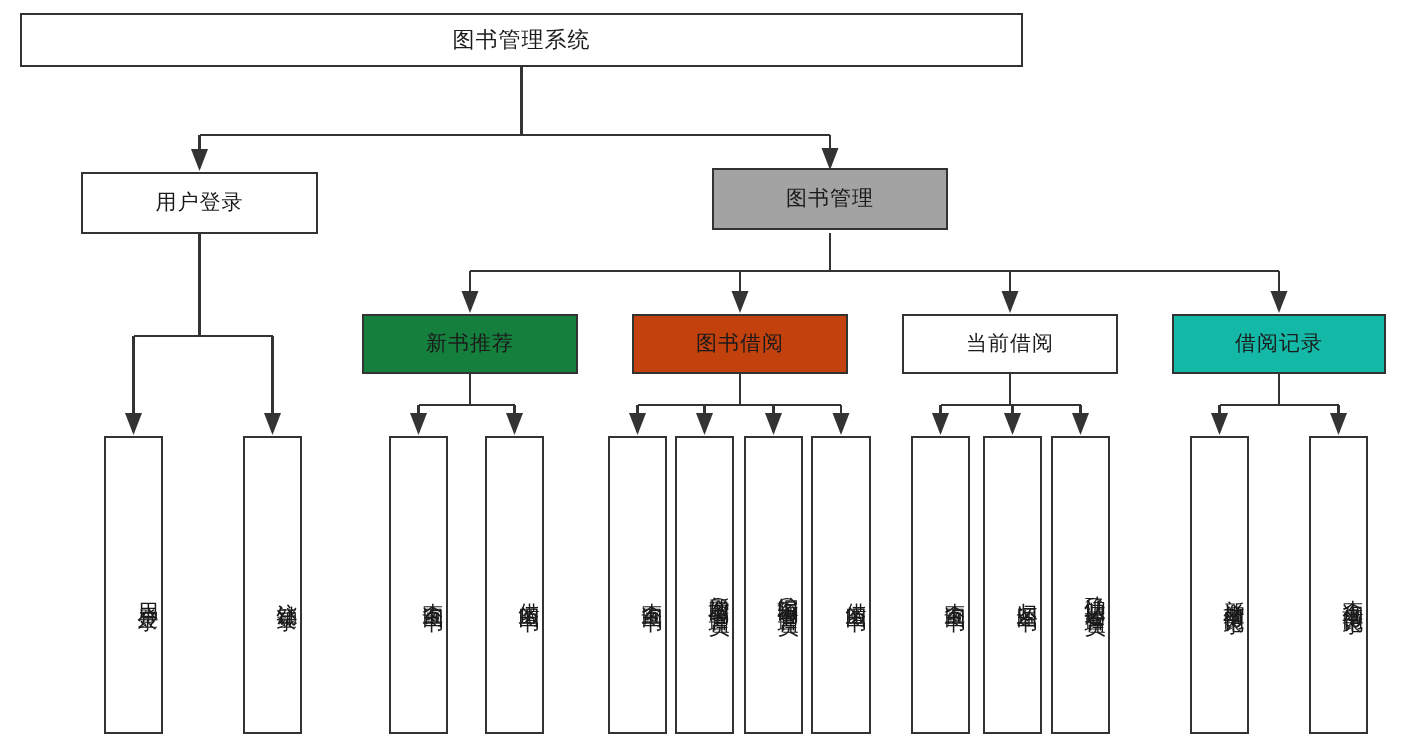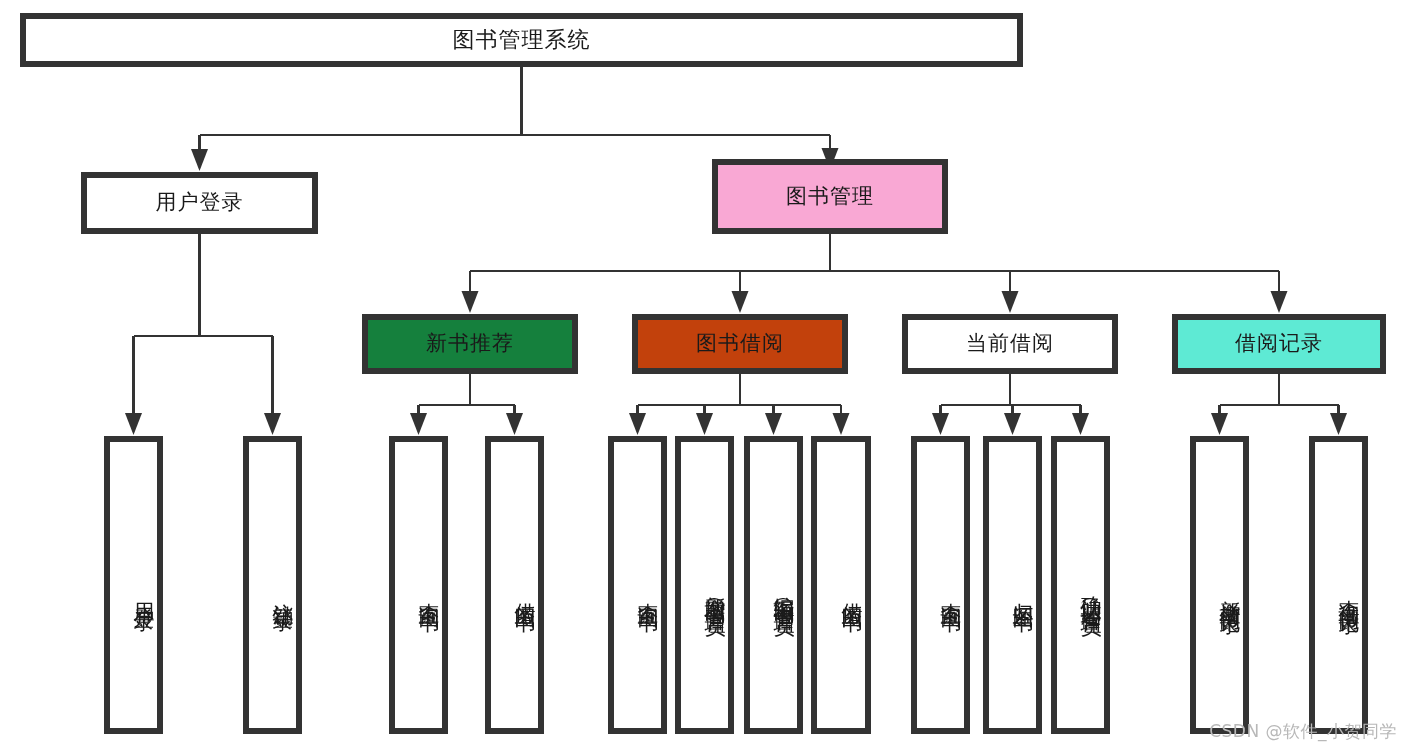--- a/index.html
+++ b/index.html
@@ -23,21 +23,21 @@
   #wires {
     position: absolute;
     left: 0;
     top: 0;
     width: 1405px;
     height: 747px;
   }
   .node {
     position: absolute;
     box-sizing: border-box;
-    border: 6px solid #c2410c;
+    border: 2px solid #c2410c;
     background: #ffffff;
     display: flex;
     align-items: center;
     justify-content: center;
     color: #1a1a1a;
   }
   .node-h {
     font-size: 21px;
     letter-spacing: 1px;
     line-height: 1.2;
@@ -126,33 +126,33 @@
       <line x1="1338.5" y1="405" x2="1338.5" y2="415" stroke="#333333" stroke-width="2.5" shape-rendering="crispEdges"></line>
       <polygon points="1330,413 1347,413 1338.5,435" fill="#333333"></polygon>
     </svg>
   <div id="nodes-layer">
       <div class="node node-h node-root" style="left: 20px; top: 13px; width: 1003px; height: 54px; border-color: rgb(51, 51, 51); background: rgb(255, 255, 255); color: rgb(26, 26, 26);">
         <span>图书管理系统</span>
       </div>
       <div class="node node-h" style="left: 81px; top: 172px; width: 237px; height: 62px; border-color: rgb(51, 51, 51); background: rgb(255, 255, 255); color: rgb(26, 26, 26);">
         <span>用户登录</span>
       </div>
-      <div class="node node-h" style="left: 712px; top: 159px; width: 236px; height: 75px; border-color: rgb(51, 51, 51); background: #f9a8d4; color: rgb(26, 26, 26);">
+      <div class="node node-h" style="left: 712px; top: 168px; width: 236px; height: 62px; border-color: rgb(51, 51, 51); background: #a3a3a3; color: rgb(26, 26, 26);">
         <span>图书管理</span>
       </div>
       <div class="node node-h" style="left: 362px; top: 314px; width: 216px; height: 60px; border-color: rgb(51, 51, 51); background: #15803d; color: rgb(26, 26, 26);">
         <span>新书推荐</span>
       </div>
       <div class="node node-h" style="left: 632px; top: 314px; width: 216px; height: 60px; border-color: rgb(51, 51, 51); background: #c2410c; color: rgb(26, 26, 26);">
         <span>图书借阅</span>
       </div>
       <div class="node node-h" style="left: 902px; top: 314px; width: 216px; height: 60px; border-color: rgb(51, 51, 51); background: rgb(255, 255, 255); color: rgb(26, 26, 26);">
         <span>当前借阅</span>
       </div>
-      <div class="node node-h" style="left: 1172px; top: 314px; width: 214px; height: 60px; border-color: rgb(51, 51, 51); background: #5eead4; color: rgb(26, 26, 26);">
+      <div class="node node-h" style="left: 1172px; top: 314px; width: 214px; height: 60px; border-color: rgb(51, 51, 51); background: #14b8a6; color: rgb(26, 26, 26);">
         <span>借阅记录</span>
       </div>
       <div class="node node-v" style="left: 104px; top: 436px; width: 59px; height: 298px; border-color: rgb(51, 51, 51); background: rgb(255, 255, 255); color: rgb(26, 26, 26);">
         <span>用户登录</span>
       </div>
       <div class="node node-v" style="left: 243px; top: 436px; width: 59px; height: 298px; border-color: rgb(51, 51, 51); background: rgb(255, 255, 255); color: rgb(26, 26, 26);">
         <span>注销登录</span>
       </div>
       <div class="node node-v" style="left: 389px; top: 436px; width: 59px; height: 298px; border-color: rgb(51, 51, 51); background: rgb(255, 255, 255); color: rgb(26, 26, 26);">
         <span>查询图书</span>
@@ -181,14 +181,13 @@
       <div class="node node-v" style="left: 1051px; top: 436px; width: 59px; height: 298px; border-color: rgb(51, 51, 51); background: rgb(255, 255, 255); color: rgb(26, 26, 26);">
         <span>确认归还（管理员）</span>
       </div>
       <div class="node node-v" style="left: 1190px; top: 436px; width: 59px; height: 298px; border-color: rgb(51, 51, 51); background: rgb(255, 255, 255); color: rgb(26, 26, 26);">
         <span>新增借阅记录</span>
       </div>
       <div class="node node-v" style="left: 1309px; top: 436px; width: 59px; height: 298px; border-color: rgb(51, 51, 51); background: rgb(255, 255, 255); color: rgb(26, 26, 26);">
         <span>查询借阅记录</span>
       </div>
     </div>
-  <div id="watermark">CSDN @软件_小贺同学</div>
 </div>
 
 </body></html>

